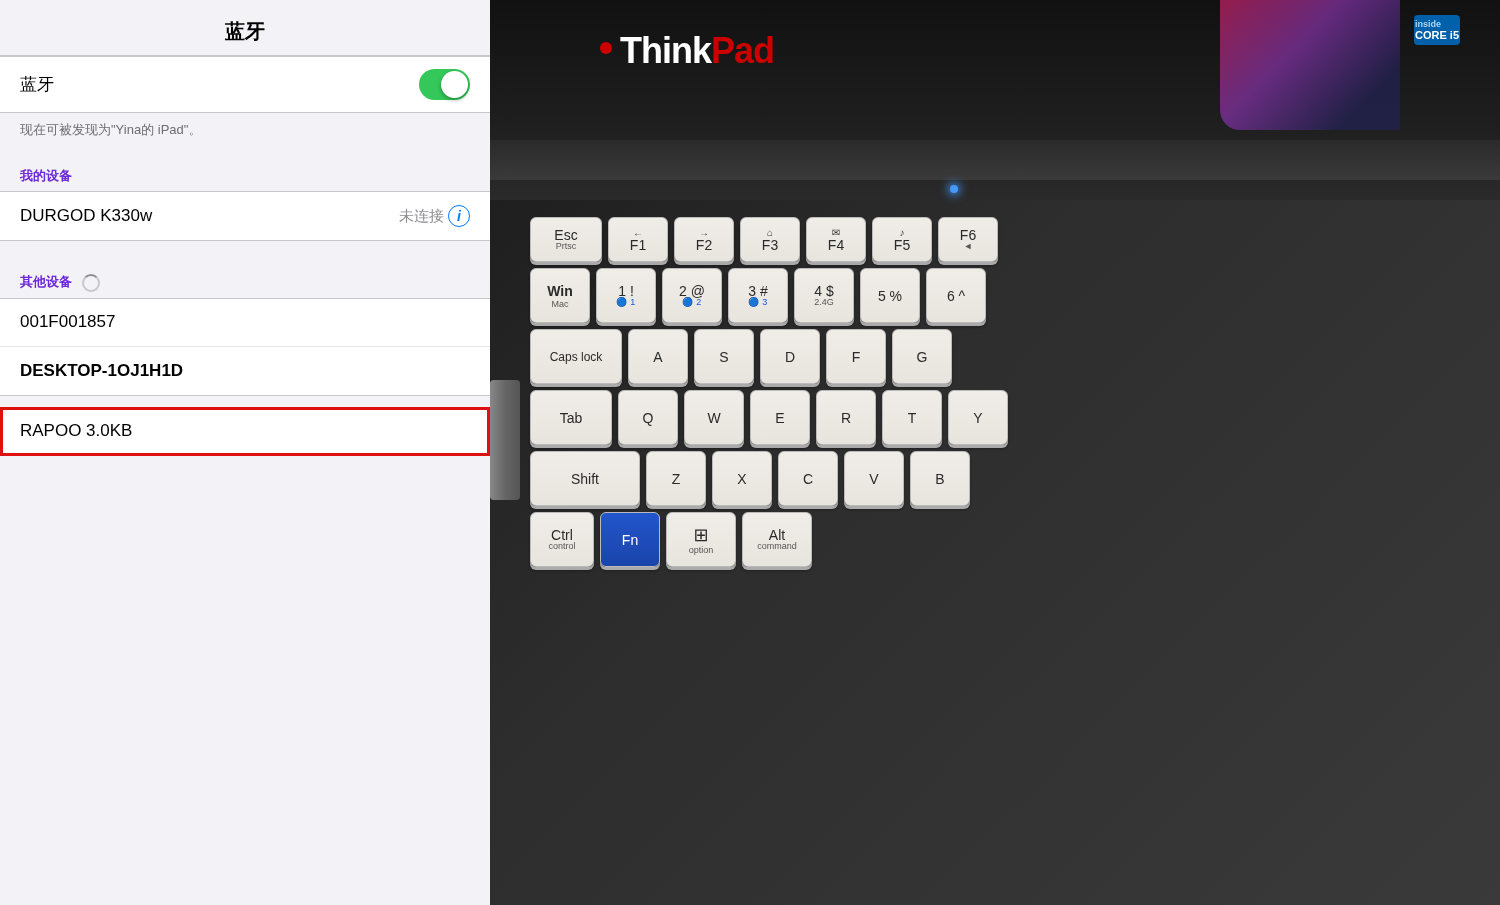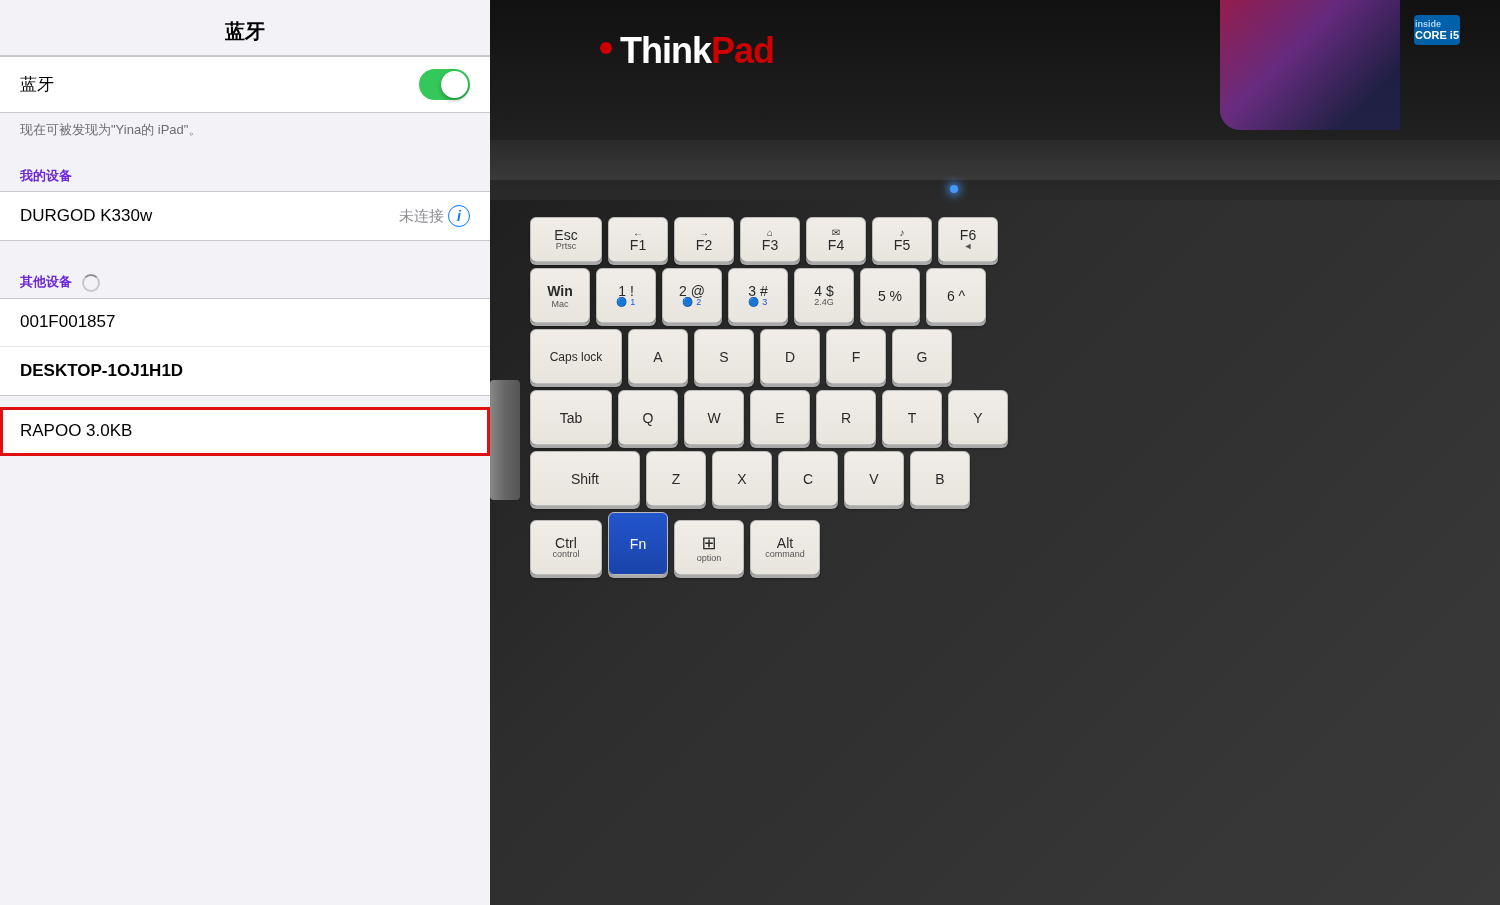--- a/index.html
+++ b/index.html
@@ -269,22 +269,22 @@
 
     .key-sub-blue {
       color: #1a56db;
     }
 
     
     .k-std { width: 60px; height: 55px; }
     .k-tab { width: 82px; height: 55px; }
     .k-caps { width: 92px; height: 55px; }
     .k-shift { width: 110px; height: 55px; }
-    .k-ctrl { width: 72px; height: 55px; }
-    .k-fn { width: 60px; height: 63px; }
+    .k-ctrl { width: 64px; height: 55px; }
+    .k-fn { width: 60px; height: 55px; }
     .k-win { width: 70px; height: 55px; }
     .k-alt { width: 70px; height: 55px; }
     .k-esc { width: 72px; height: 45px; }
     .k-f { width: 60px; height: 45px; }
 
     .fn-key-blue {
       background: linear-gradient(180deg, #2255cc 0%, #1a44aa 100%);
       color: white;
     }
 

